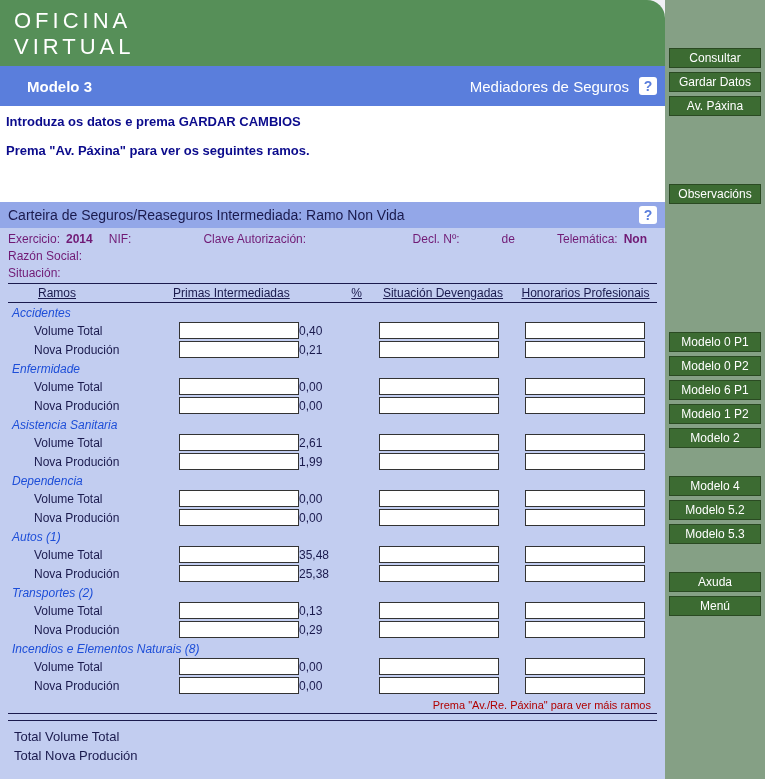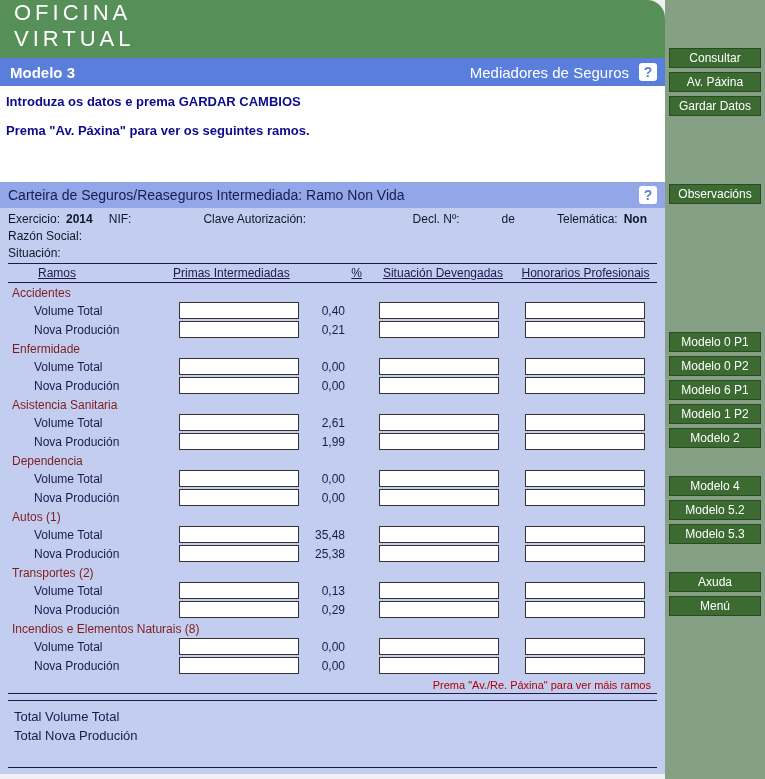--- a/index.html
+++ b/index.html
@@ -27,34 +27,34 @@
     padding: 48px 4px 0 4px;
     display: flex;
     flex-direction: column;
     gap: 4px;
   }
   .brand {
     background: #568f58;
     color: #fff;
     font-size: 22px;
     letter-spacing: 4px;
-    padding: 0 14px 6px 14px;
+    padding: 8px 14px 6px 14px;
     font-family: "Trebuchet MS", Arial, sans-serif;
     font-weight: 300;
     border-top-right-radius: 18px;
   }
   .brand .l1 { display:block; }
   .brand .l2 { display:block; }
   .titlebar {
     background: #5a7edc;
     color: #fff;
-    height: 28px;
+    height: 40px;
     display: flex;
     align-items: center;
-    padding: 0 8px 0 10px;
+    padding: 0 8px 0 27px;
     font-size: 15px;
     font-weight: bold;
   }
   .titlebar .title-left { flex: 0 0 auto; }
   .titlebar .title-right { flex: 1 1 auto; text-align: right; font-weight: normal; font-size: 15px; padding-right: 10px; }
   .help-icon {
     width: 18px; height: 18px; background:#fff; color:#5a7edc;
     border-radius:3px; display:flex; align-items:center; justify-content:center;
     font-weight:bold; font-size:14px; cursor:pointer;
   }
@@ -77,21 +77,21 @@
   .section-header .sh-text { flex:1 1 auto; }
   .section-body {
     background: #c2cdf0;
     padding: 4px 8px 6px 8px;
   }
   .meta-row {
     display: flex;
     gap: 6px;
     align-items: center;
     font-size: 12px;
-    color: #0f172a;
+    color: #701a75;
     margin-bottom: 3px;
   }
   .meta-row .lbl { }
   .meta-row .val { font-weight: bold; margin-right: 10px; }
   .meta-row .spacer { flex:1 1 auto; }
   .table-area {
     border: 1px solid #1a1a4d;
     border-left: none; border-right: none;
     margin-top: 2px;
   }
@@ -102,40 +102,41 @@
     text-decoration: underline;
     padding: 2px 0;
   }
   .col-ramo { width: 165px; padding-left: 30px; }
   .col-primas { width: 140px; }
   .col-pct { width: 55px; text-align:right; padding-right:6px;}
   .col-comis { width: 150px; text-align:center; }
   .col-honor { width: 135px; text-align:center; }
   .group-label {
     font-size: 12px;
-    color:#7f1d1d;
+    color:#1d4ed8;
     padding: 3px 0 1px 4px;
+    font-style: italic;
   }
   .drow {
     display:flex;
     align-items:center;
     padding: 1px 0;
   }
   .drow .rlabel {
     width: 165px;
     padding-left: 26px;
     font-size: 12px;
   }
   .drow .cell-input {
     height: 17px;
     border: 1px solid #333;
     background: #fff;
   }
   .drow .primas { width: 120px; margin-left: 6px; }
-  .drow .pct { width: 50px; text-align:right; font-size:12px; padding-right: 4px; padding-left: 16px;}
+  .drow .pct { width: 50px; text-align:left; font-size:12px; padding-right: 4px;}
   .drow .comis { width: 120px; margin-left: 30px;}
   .drow .honor { width: 120px; margin-left: 26px;}
   .footer-link {
     text-align: right;
     color: #b00000;
     font-size: 11px;
     padding: 4px 6px 2px 0;
   }
   .totals-box {
     border: 1px solid #1a1a4d;
@@ -337,22 +338,22 @@
         <div>Total Volume Total</div>
         <div>Total Nova Produción</div>
       </div>
 
     </div>
 
   </div>
 
   <div class="side-col">
     <div class="sbtn">Consultar</div>
+    <div class="sbtn">Gardar Datos</div>
     <div class="sbtn">Av. Páxina</div>
-    <div class="sbtn">Gardar Datos</div>
     <div class="side-gap-md"></div>
     <div class="sbtn">Observacións</div>
     <div class="side-gap-lg"></div>
     <div class="sbtn">Modelo 0 P1</div>
     <div class="sbtn">Modelo 0 P2</div>
     <div class="sbtn">Modelo 6 P1</div>
     <div class="sbtn">Modelo 1 P2</div>
     <div class="sbtn">Modelo 2</div>
     <div class="side-gap-sm"></div>
     <div class="sbtn">Modelo 4</div>

